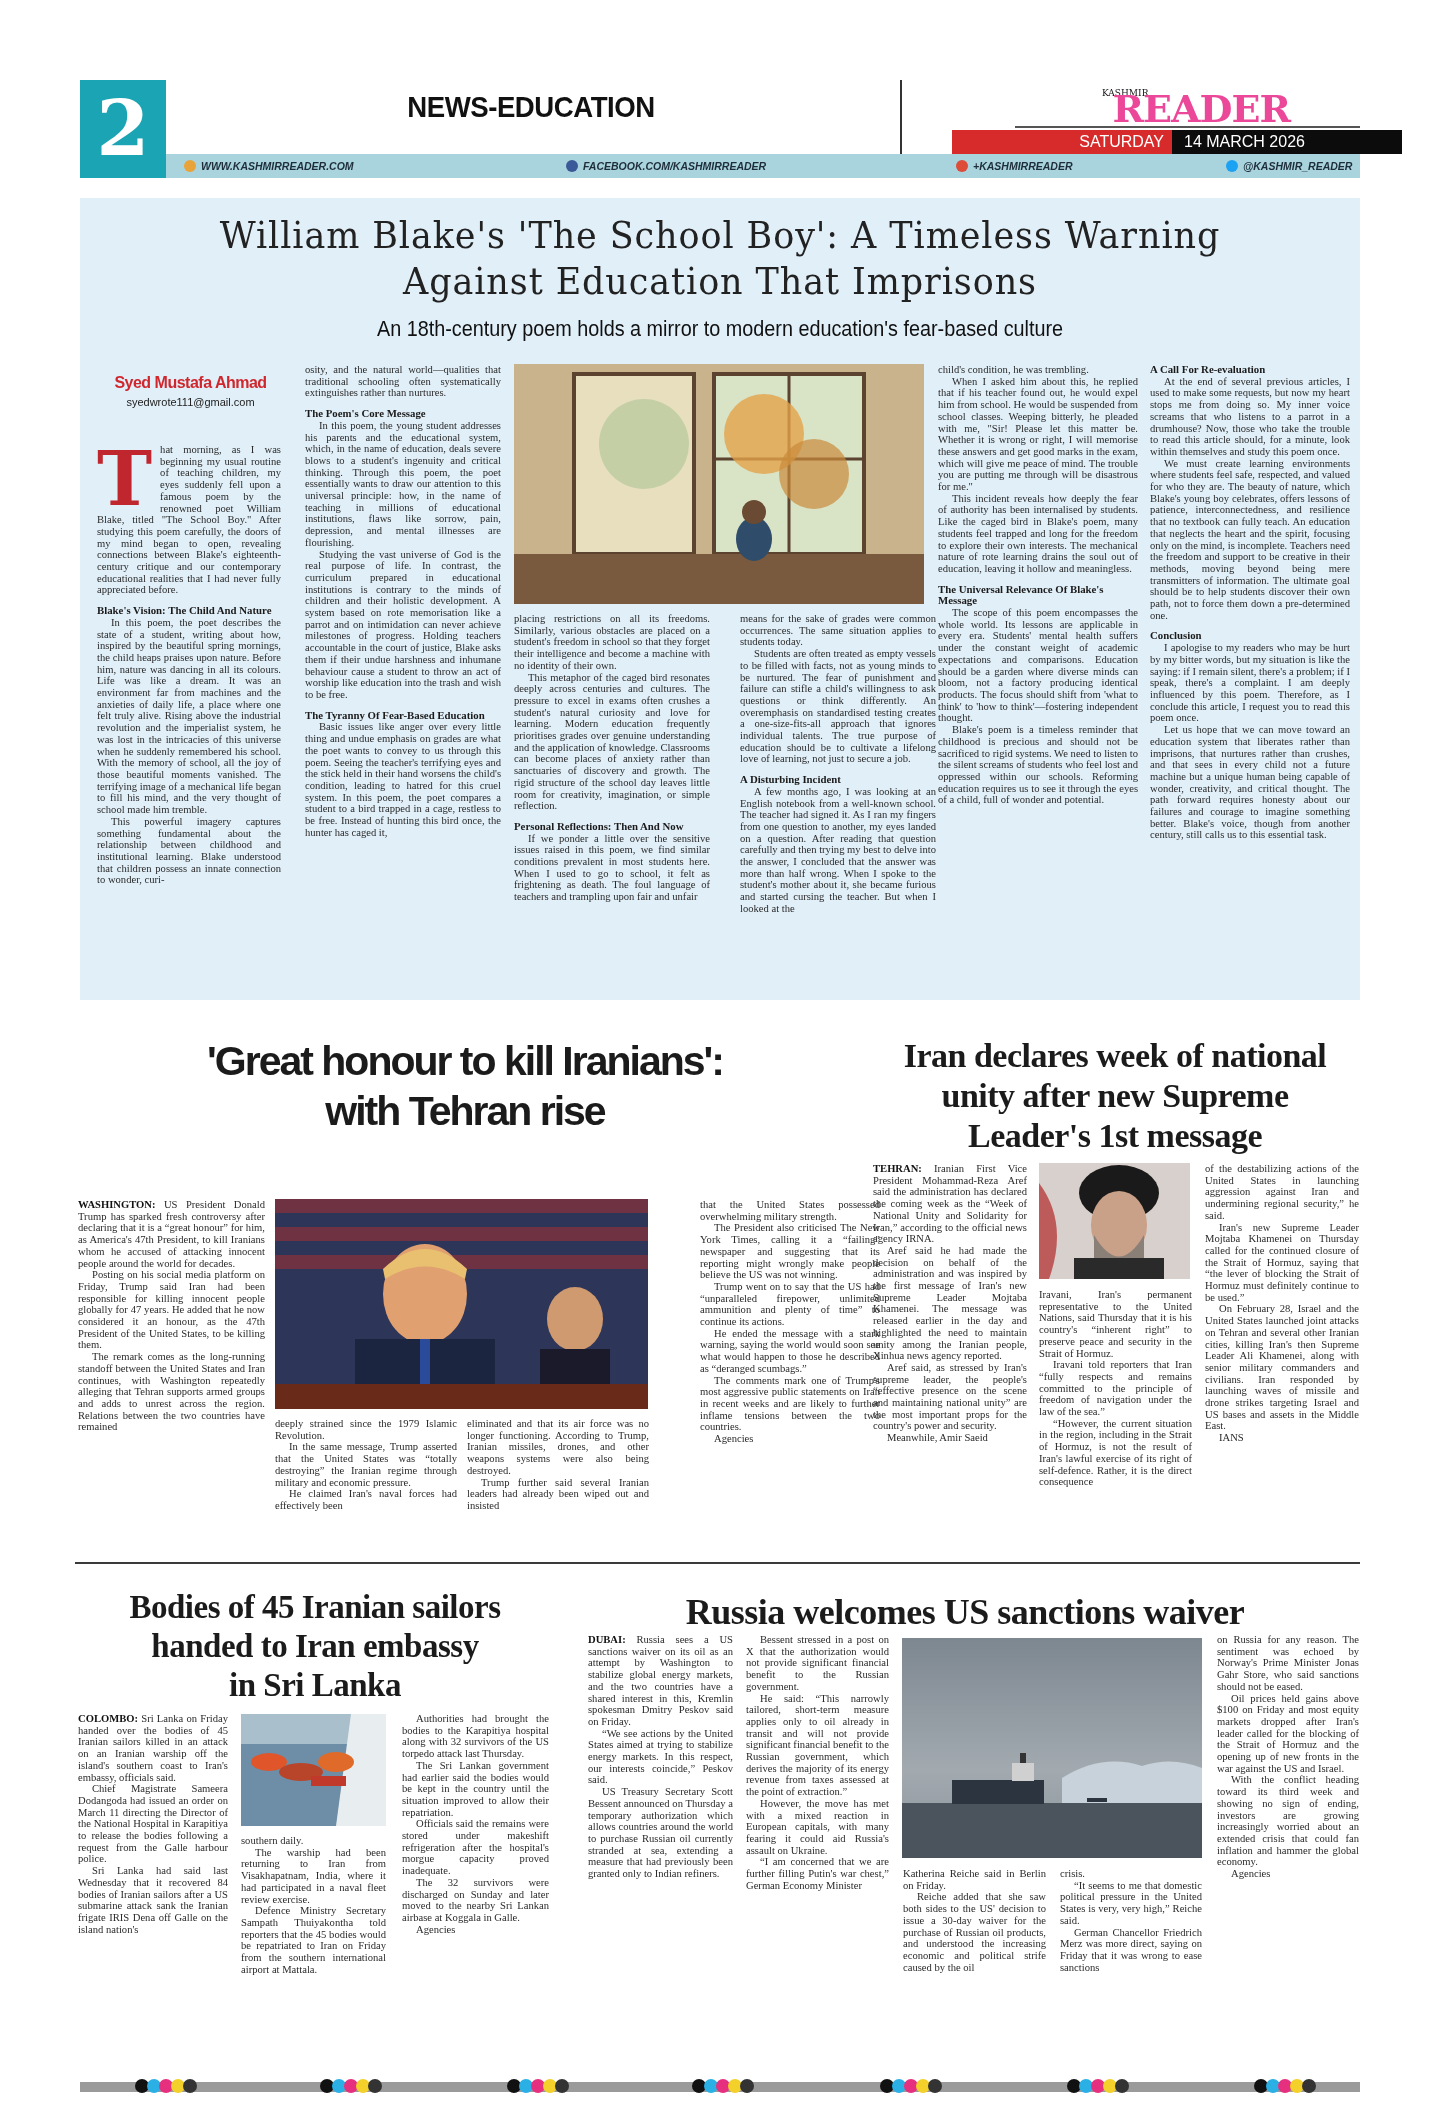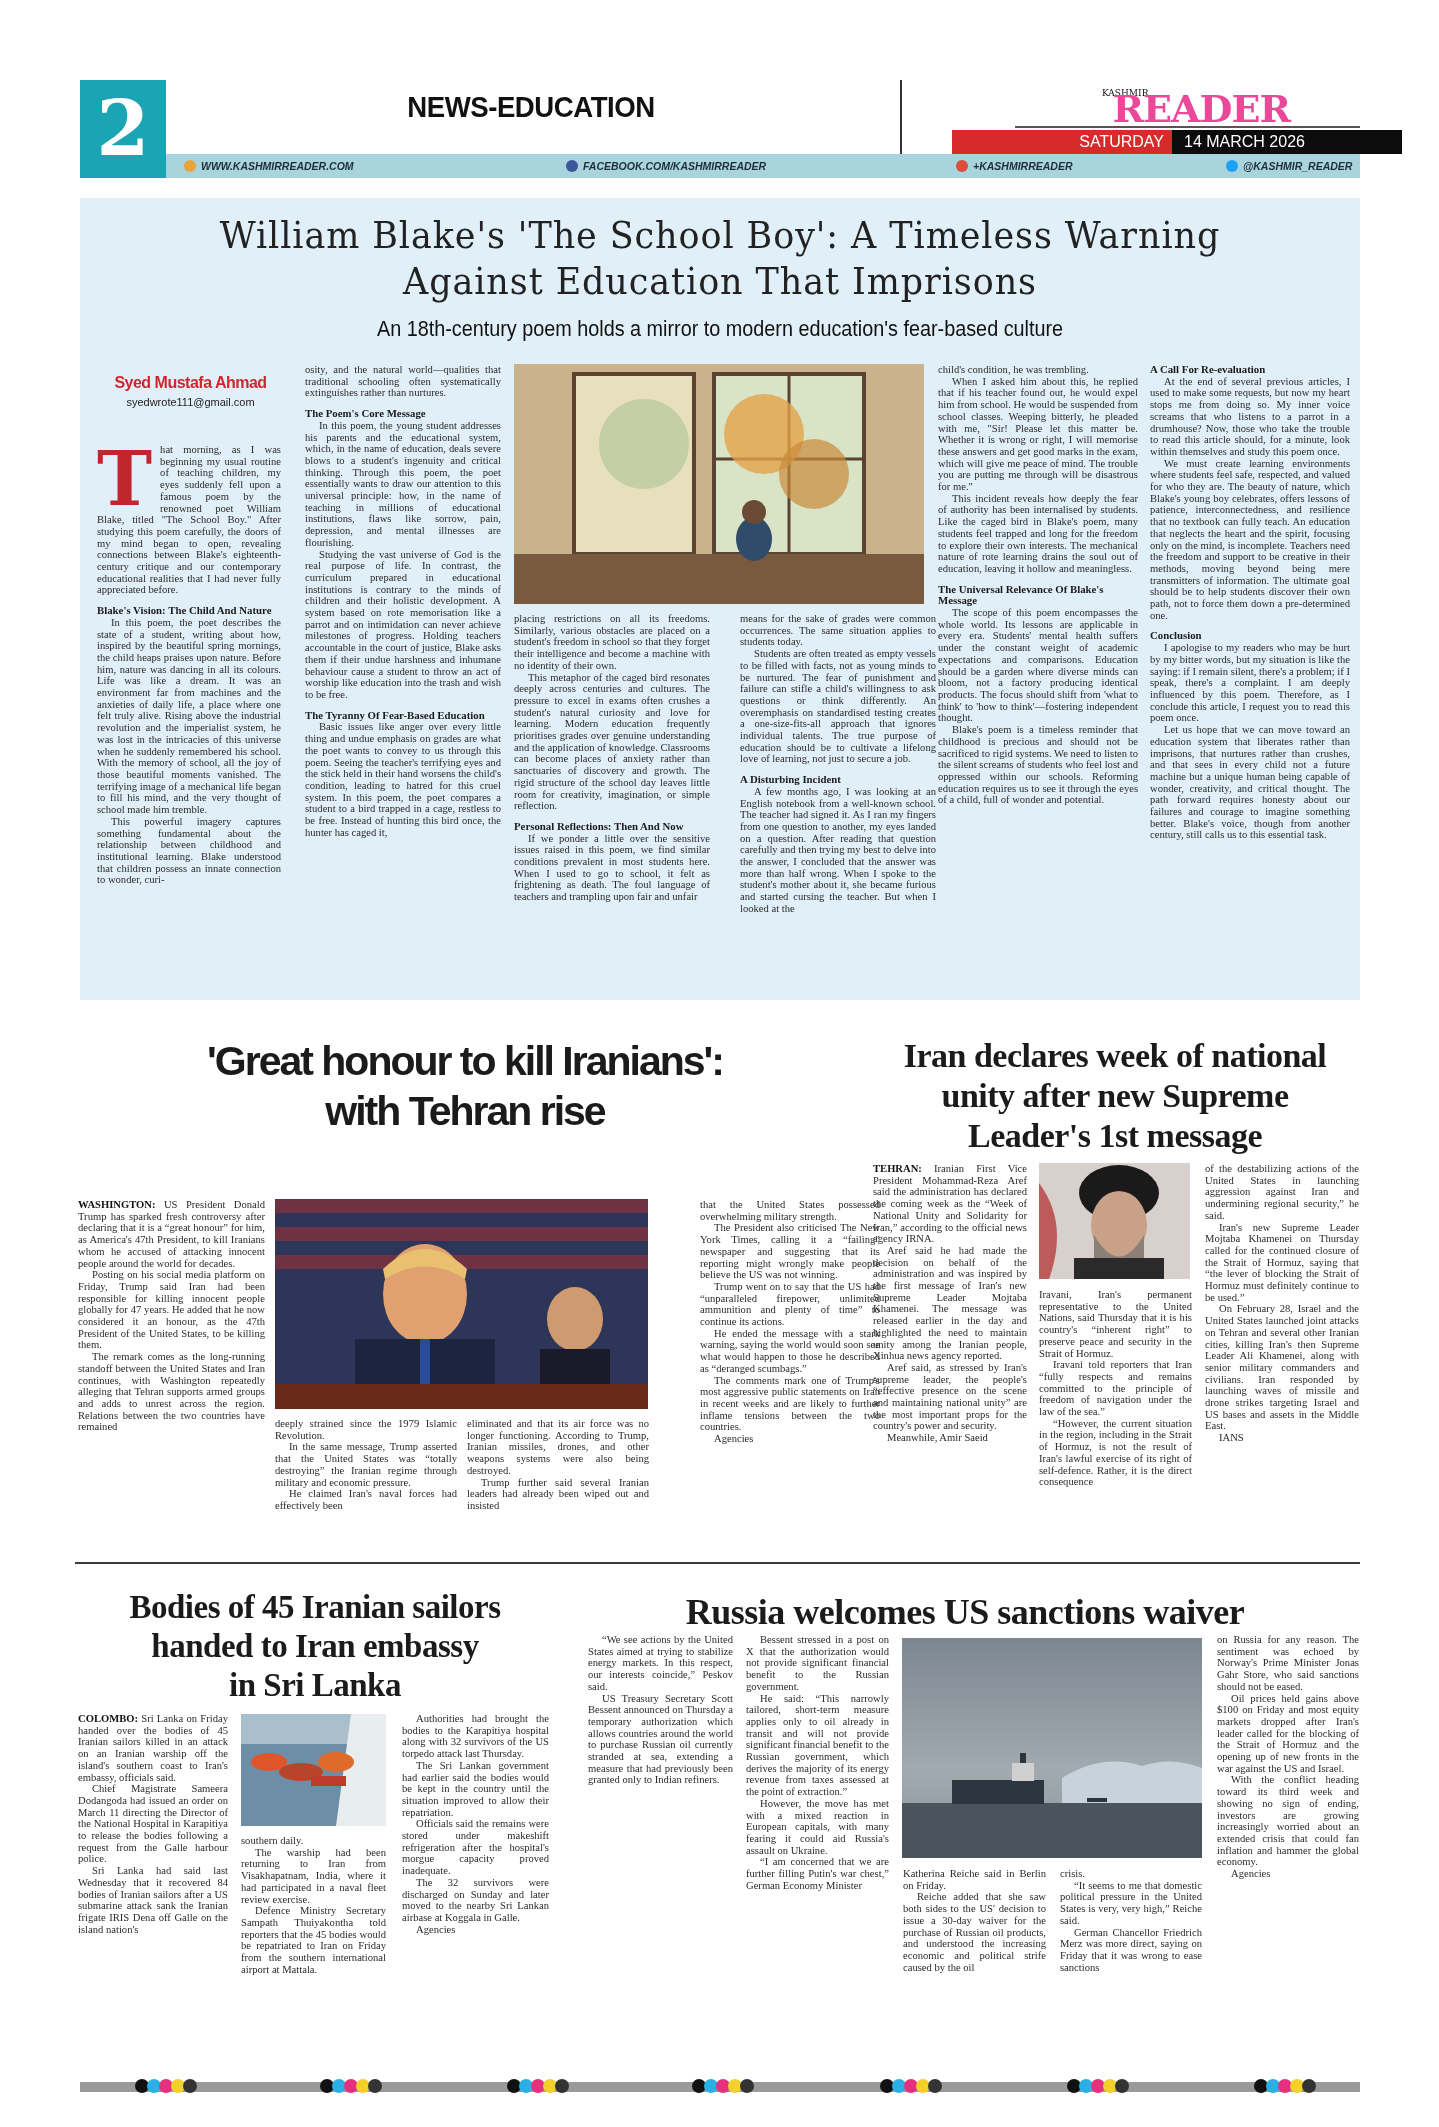--- a/index.html
+++ b/index.html
@@ -276,20 +276,21 @@
   <p>Authorities had brought the bodies to the Karapitiya hospital along with 32 survivors of the US torpedo attack last Thursday.</p>
   <p>The Sri Lankan government had earlier said the bodies would be kept in the country until the situation improved to allow their repatriation.</p>
   <p>Officials said the remains were stored under makeshift refrigeration after the hospital's morgue capacity proved inadequate.</p>
   <p>The 32 survivors were discharged on Sunday and later moved to the nearby Sri Lankan airbase at Koggala in Galle.</p>
   <p>Agencies</p>
 </div>
 
 <div class="hl-cond" style="left:570px;top:1590px;width:790px;font-size:36px;line-height:44px;">Russia welcomes US sanctions waiver</div>
 
 <div class="col" style="left:588px;top:1634px;width:145px;">
+  <p class="noindent"><span class="dateline">DUBAI:</span> <span>Russia sees a US sanctions waiver on its oil as an attempt by Washington to stabilize global energy markets, and the two countries have a shared interest in this, Kremlin spokesman Dmitry Peskov said on Friday.</span></p>
   <p>“We see actions by the United States aimed at trying to stabilize energy markets. In this respect, our interests coincide,” Peskov said.</p>
   <p>US Treasury Secretary Scott Bessent announced on Thursday a temporary authorization which allows countries around the world to purchase Russian oil currently stranded at sea, extending a measure that had previously been granted only to Indian refiners.</p>
 </div>
 
 <div class="col" style="left:746px;top:1634px;width:143px;">
   <p>Bessent stressed in a post on X that the authorization would not provide significant financial benefit to the Russian government.</p>
   <p>He said: “This narrowly tailored, short-term measure applies only to oil already in transit and will not provide significant financial benefit to the Russian government, which derives the majority of its energy revenue from taxes assessed at the point of extraction.”</p>
   <p>However, the move has met with a mixed reaction in European capitals, with many fearing it could aid Russia's assault on Ukraine.</p>
   <p>“I am concerned that we are further filling Putin's war chest,” German Economy Minister</p>
 </div>

